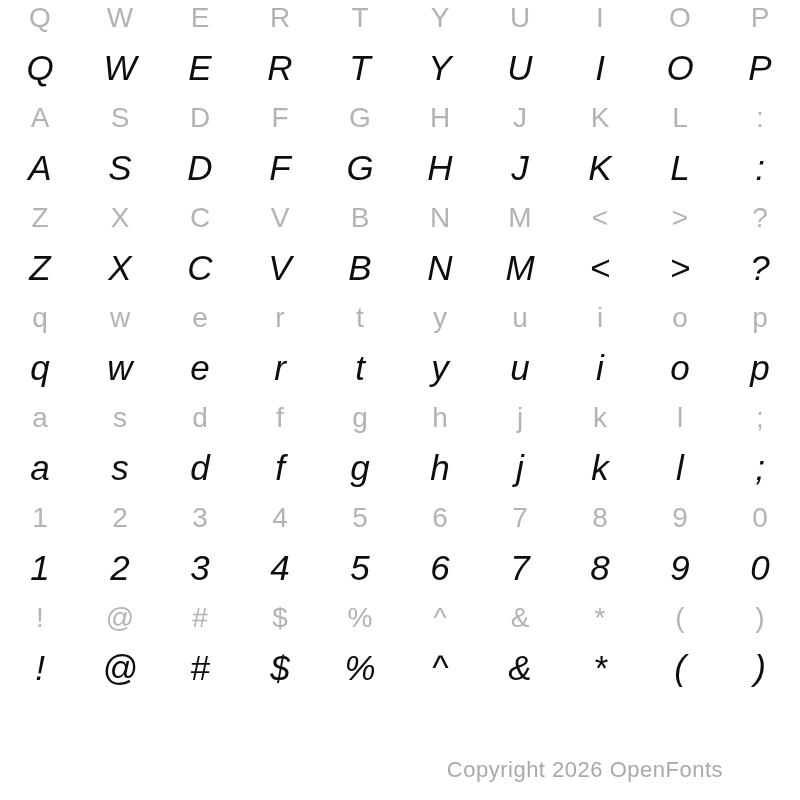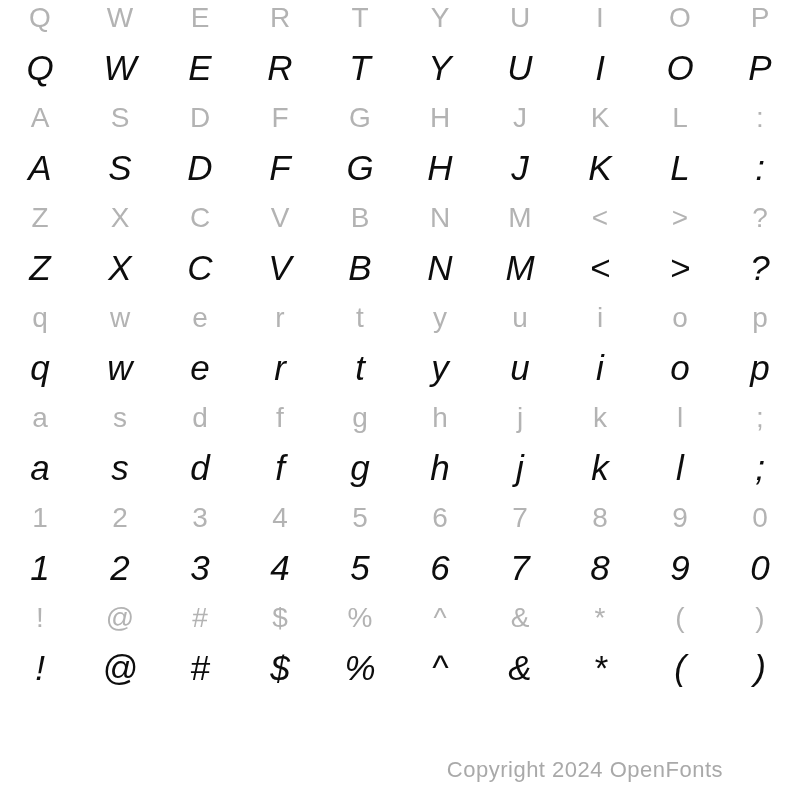--- a/index.html
+++ b/index.html
@@ -221,13 +221,13 @@
       <span class="glyph-cell">$</span>
       <span class="glyph-cell">%</span>
       <span class="glyph-cell">^</span>
       <span class="glyph-cell">&amp;</span>
       <span class="glyph-cell">*</span>
       <span class="glyph-cell">(</span>
       <span class="glyph-cell">)</span>
     </div>
   </div>
 
-<div class="copyright">Copyright 2024 OpenFonts</div>
+<div class="copyright">Copyright 2026 OpenFonts</div>
 
 </body></html>

